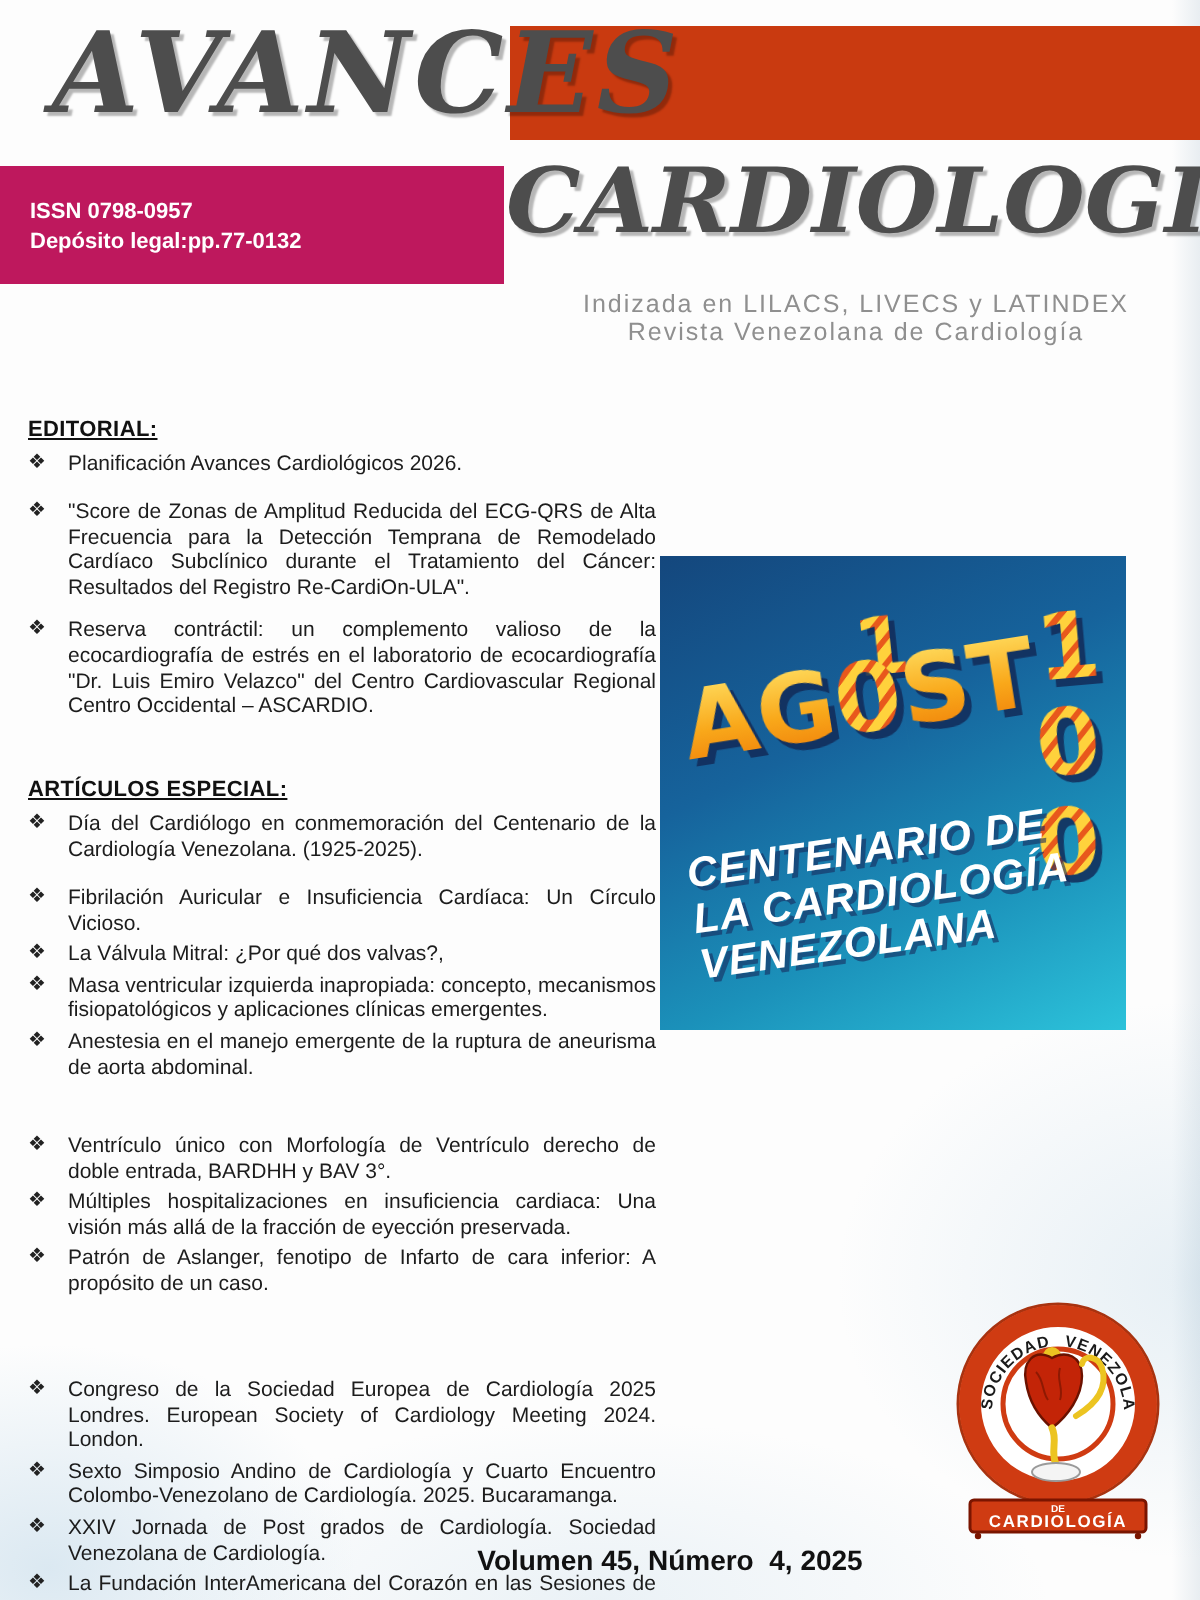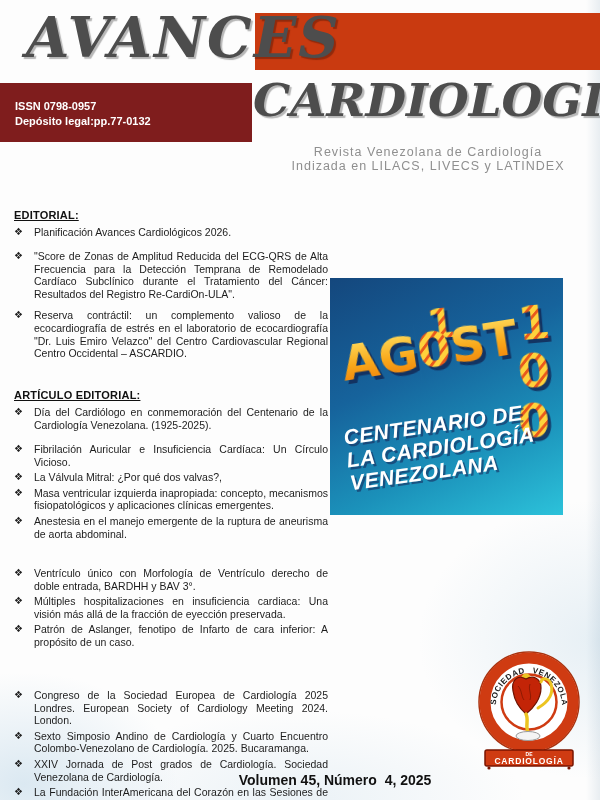--- a/index.html
+++ b/index.html
@@ -21,21 +21,21 @@
 
   
   .t-avances {
     position:absolute; left:26px; top:4px; z-index:2;
     font-family:"DejaVu Serif", serif; font-style:italic; font-weight:bold;
     font-size:56px; letter-spacing:2px; color:#4d4d4d;
     text-shadow:2px 2px 1px rgba(0,0,0,.28);
   }
   .red-top { position:absolute; left:255px; top:13px; width:345px; height:57px; background:#c93a10; z-index:1; }
   .red-bar {
-    position:absolute; left:0; top:83px; width:252px; height:59px; background:#7f1d1d; z-index:1;
+    position:absolute; left:0; top:83px; width:252px; height:59px; background:#be185d; z-index:1;
     color:#ffffff; font-weight:bold; font-size:11px; padding:16px 0 0 15px; line-height:15px;
   }
   .t-cardio {
     position:absolute; left:253px; top:74px; z-index:2;
     font-family:"DejaVu Serif", serif; font-style:italic; font-weight:bold;
     font-size:45px; letter-spacing:0px; color:#4d4d4d; white-space:nowrap;
     text-shadow:2px 2px 1px rgba(0,0,0,.28);
     transform:scaleX(1.04); transform-origin:left center;
   }
   .subtitles {
@@ -103,22 +103,22 @@
 <div class="wash"></div>
 
 <div class="t-avances">AVANCES</div>
 <div class="red-top"></div>
 <div class="red-bar">
   <div>ISSN 0798-0957</div>
   <div>Depósito legal:pp.77-0132</div>
 </div>
 <div class="t-cardio">CARDIOLOGICOS</div>
 <div class="subtitles">
+  <div>Indizada en LILACS, LIVECS y LATINDEX</div>
   <div>Revista Venezolana de Cardiología</div>
-  <div>Indizada en LILACS, LIVECS y LATINDEX</div>
 </div>
 
 <div class="toc" id="sec0">
   <div class="sec-h">EDITORIAL:</div>
   <div class="li">
     <span class="blt">❖</span>
     <span class="it-text">Planificación Avances Cardiológicos 2026.</span>
   </div>
 </div>
 
@@ -127,21 +127,21 @@
     <span class="blt">❖</span>
     <span class="it-text">"Score de Zonas de Amplitud Reducida del ECG-QRS de Alta Frecuencia para la Detección Temprana de Remodelado Cardíaco Subclínico durante el Tratamiento del Cáncer: Resultados del Registro Re-CardiOn-ULA".</span>
   </div>
   <div class="li">
     <span class="blt">❖</span>
     <span class="it-text">Reserva contráctil: un complemento valioso de la ecocardiografía de estrés en el laboratorio de ecocardiografía "Dr. Luis Emiro Velazco" del Centro Cardiovascular Regional Centro Occidental – ASCARDIO.</span>
   </div>
 </div>
 
 <div class="toc" id="sec2">
-  <div class="sec-h">ARTÍCULO EDITORIAL:</div>
+  <div class="sec-h">ARTÍCULOS ESPECIAL:</div>
   <div class="li">
     <span class="blt">❖</span>
     <span class="it-text">Día del Cardiólogo en conmemoración del Centenario de la Cardiología Venezolana.   (1925-2025).</span>
   </div>
 </div>
 
 <div class="toc" id="sec3">
   <div class="li">
     <span class="blt">❖</span>
     <span class="it-text">Fibrilación Auricular e Insuficiencia Cardíaca: Un Círculo Vicioso.</span>

